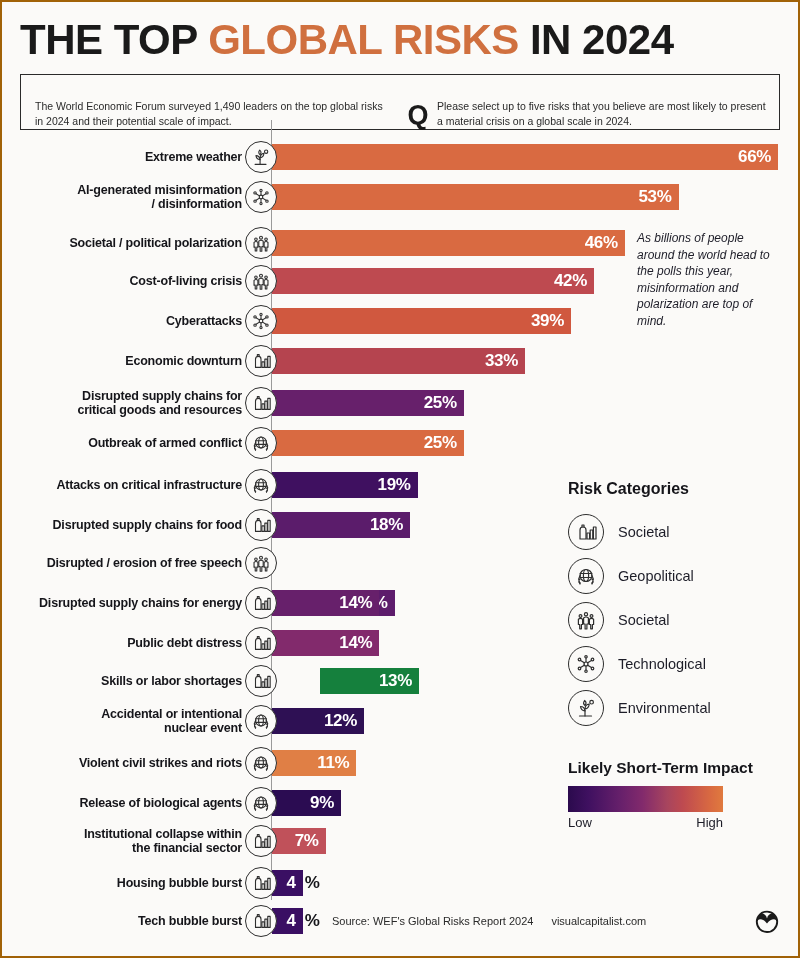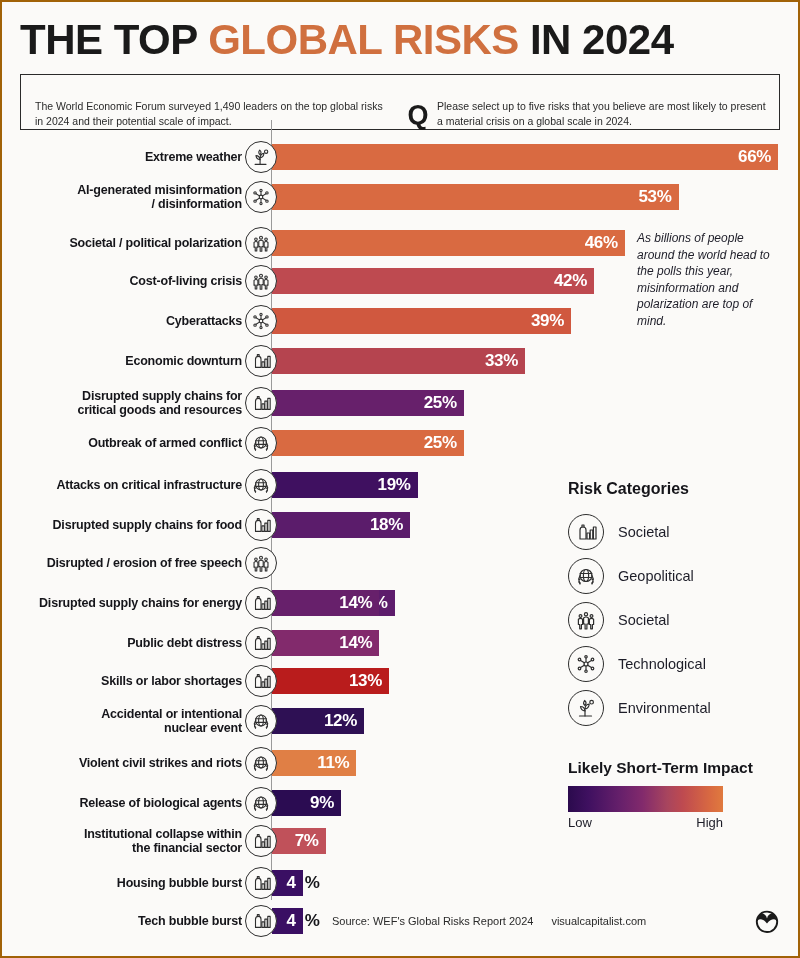--- a/index.html
+++ b/index.html
@@ -445,21 +445,21 @@
           <div class="row-label">Skills or labor shortages</div>
      <div class="row-icon">
             <svg viewBox="0 0 24 24" width="22" height="22">
               <path d="M6 10 q0 -3 3 -3 q3 0 3 3 v9 h-6 z" stroke="#2e2e2e" fill="none" stroke-width="1.2" stroke-linecap="round" stroke-linejoin="round"></path>
              <path d="M8 7 v-2 h2 v2" stroke="#2e2e2e" fill="none" stroke-width="1.2" stroke-linecap="round" stroke-linejoin="round"></path>
              <rect x="13" y="13" width="2.6" height="6" stroke="#2e2e2e" fill="none" stroke-width="1.2" stroke-linecap="round" stroke-linejoin="round"></rect>
              <rect x="16.2" y="10" width="2.6" height="9" stroke="#2e2e2e" fill="none" stroke-width="1.2" stroke-linecap="round" stroke-linejoin="round"></rect>
              <rect x="19.4" y="7" width="2.6" height="12" stroke="#2e2e2e" fill="none" stroke-width="1.2" stroke-linecap="round" stroke-linejoin="round"></rect>
             </svg>
           </div>
-     <div class="bar" style="width:117px; background:#b91c1c;">
+     <div class="bar" style="width:99px; background:#15803d;margin-left:48px;">
        <span class="bar-value">13%</span>
      </div>
         </div>
         <div class="row" style="top: 572px;">
           <div class="row-label">Accidental or intentional<br>nuclear event</div>
      <div class="row-icon">
             <svg viewBox="0 0 24 24" width="22" height="22">
               <circle cx="12" cy="11.5" r="6" stroke="#2e2e2e" fill="none" stroke-width="1.2" stroke-linecap="round" stroke-linejoin="round"></circle>
              <ellipse cx="12" cy="11.5" rx="2.6" ry="6" stroke="#2e2e2e" fill="none" stroke-width="1.2" stroke-linecap="round" stroke-linejoin="round"></ellipse>
              <path d="M6.2 9.5 h11.6 M6.2 13.5 h11.6" stroke="#2e2e2e" fill="none" stroke-width="1.2" stroke-linecap="round" stroke-linejoin="round"></path>

